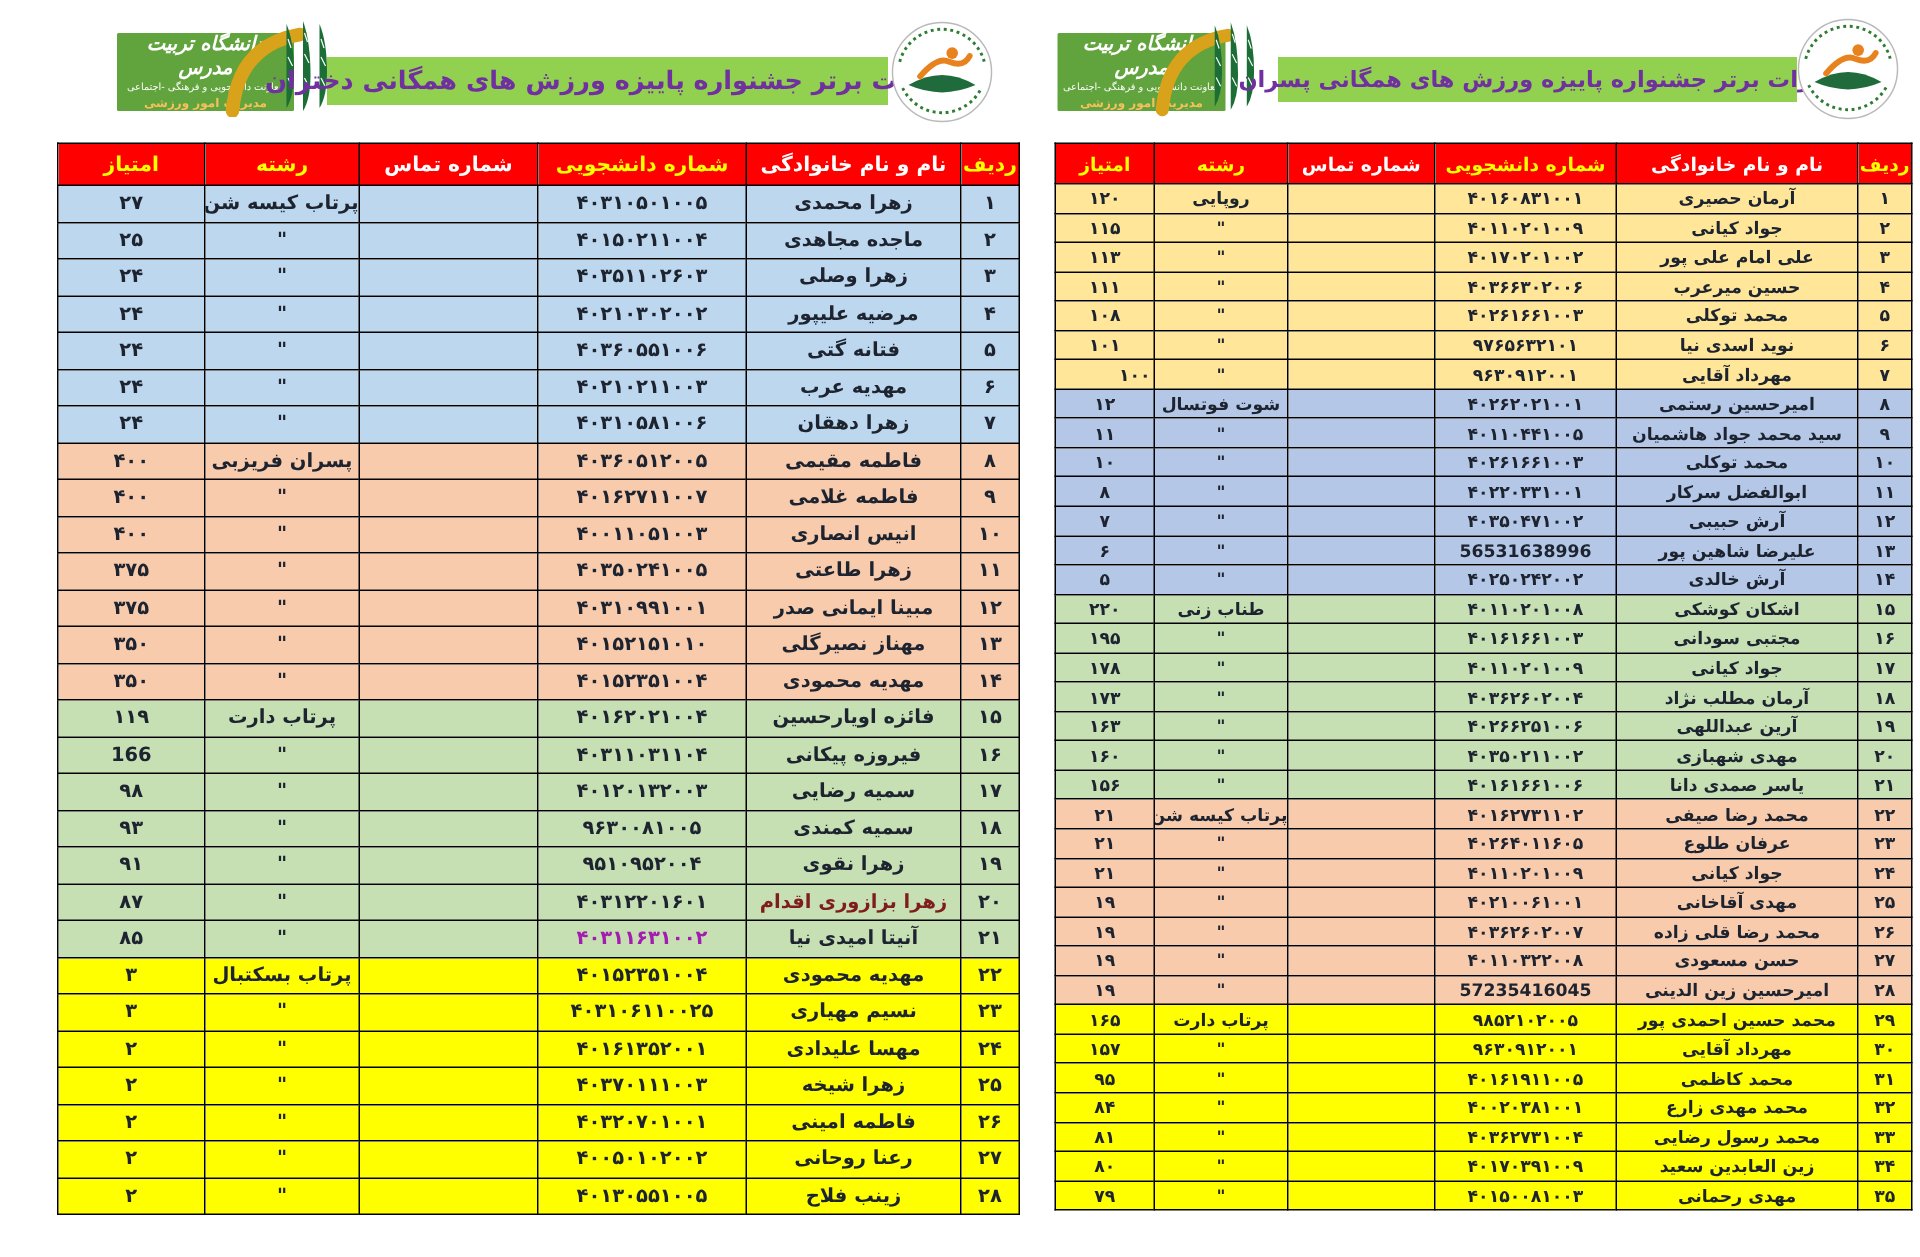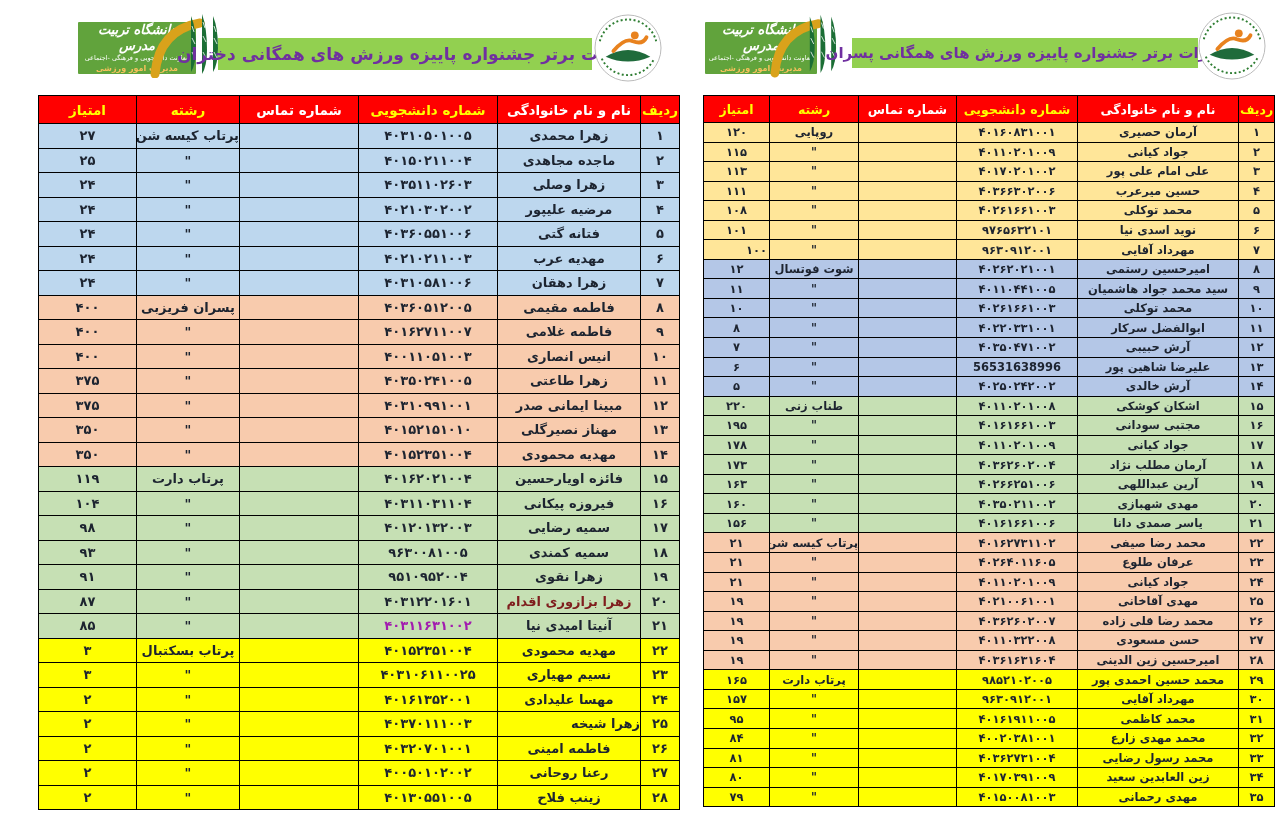--- a/index.html
+++ b/index.html
@@ -235,21 +235,21 @@
         <td style="color: rgb(29, 36, 48);"></td>
         <td style="color: rgb(29, 36, 48);">پرتاب دارت</td>
         <td style="color: rgb(29, 36, 48);">۱۱۹</td>
       </tr>
       <tr style="background: rgb(198, 224, 180);">
         <td style="color: rgb(29, 36, 48);">۱۶</td>
         <td style="color: rgb(29, 36, 48);">فیروزه پیکانی</td>
         <td style="color: rgb(29, 36, 48);">۴۰۳۱۱۰۳۱۱۰۴</td>
         <td style="color: rgb(29, 36, 48);"></td>
         <td style="color: rgb(29, 36, 48);">"</td>
-        <td style="color: rgb(29, 36, 48);">۱۰۴</td>
+        <td style="color: rgb(29, 36, 48);">166</td>
       </tr>
       <tr style="background: rgb(198, 224, 180);">
         <td style="color: rgb(29, 36, 48);">۱۷</td>
         <td style="color: rgb(29, 36, 48);">سمیه رضایی</td>
         <td style="color: rgb(29, 36, 48);">۴۰۱۲۰۱۳۲۰۰۳</td>
         <td style="color: rgb(29, 36, 48);"></td>
         <td style="color: rgb(29, 36, 48);">"</td>
         <td style="color: rgb(29, 36, 48);">۹۸</td>
       </tr>
       <tr style="background: rgb(198, 224, 180);">
@@ -303,21 +303,21 @@
       <tr style="background: rgb(255, 255, 0);">
         <td style="color: rgb(29, 36, 48);">۲۴</td>
         <td style="color: rgb(29, 36, 48);">مهسا علیدادی</td>
         <td style="color: rgb(29, 36, 48);">۴۰۱۶۱۳۵۲۰۰۱</td>
         <td style="color: rgb(29, 36, 48);"></td>
         <td style="color: rgb(29, 36, 48);">"</td>
         <td style="color: rgb(29, 36, 48);">۲</td>
       </tr>
       <tr style="background: rgb(255, 255, 0);">
         <td style="color: rgb(29, 36, 48);">۲۵</td>
-        <td style="color: rgb(29, 36, 48); text-align: right;">زهرا شیخه</td>
+        <td style="color: rgb(29, 36, 48);">زهرا شیخه</td>
         <td style="color: rgb(29, 36, 48);">۴۰۳۷۰۱۱۱۰۰۳</td>
         <td style="color: rgb(29, 36, 48);"></td>
         <td style="color: rgb(29, 36, 48);">"</td>
         <td style="color: rgb(29, 36, 48);">۲</td>
       </tr>
       <tr style="background: rgb(255, 255, 0);">
         <td style="color: rgb(29, 36, 48);">۲۶</td>
         <td style="color: rgb(29, 36, 48);">فاطمه امینی</td>
         <td style="color: rgb(29, 36, 48);">۴۰۳۲۰۷۰۱۰۰۱</td>
         <td style="color: rgb(29, 36, 48);"></td>
@@ -567,21 +567,21 @@
         <td style="color: rgb(29, 36, 48);">۲۷</td>
         <td style="color: rgb(29, 36, 48);">حسن مسعودی</td>
         <td style="color: rgb(29, 36, 48);">۴۰۱۱۰۳۲۲۰۰۸</td>
         <td style="color: rgb(29, 36, 48);"></td>
         <td style="color: rgb(29, 36, 48);">"</td>
         <td style="color: rgb(29, 36, 48);">۱۹</td>
       </tr>
       <tr style="background: rgb(248, 203, 173);">
         <td style="color: rgb(29, 36, 48);">۲۸</td>
         <td style="color: rgb(29, 36, 48);">امیرحسین زین الدینی</td>
-        <td style="color: rgb(29, 36, 48);">۴۰۳۶۱۶۳۱۶۰۴</td>
+        <td style="color: rgb(29, 36, 48);">57235416045</td>
         <td style="color: rgb(29, 36, 48);"></td>
         <td style="color: rgb(29, 36, 48);">"</td>
         <td style="color: rgb(29, 36, 48);">۱۹</td>
       </tr>
       <tr style="background: rgb(255, 255, 0);">
         <td style="color: rgb(29, 36, 48);">۲۹</td>
         <td style="color: rgb(29, 36, 48);">محمد حسین احمدی پور</td>
         <td style="color: rgb(29, 36, 48);">۹۸۵۲۱۰۲۰۰۵</td>
         <td style="color: rgb(29, 36, 48);"></td>
         <td style="color: rgb(29, 36, 48);">پرتاب دارت</td>

